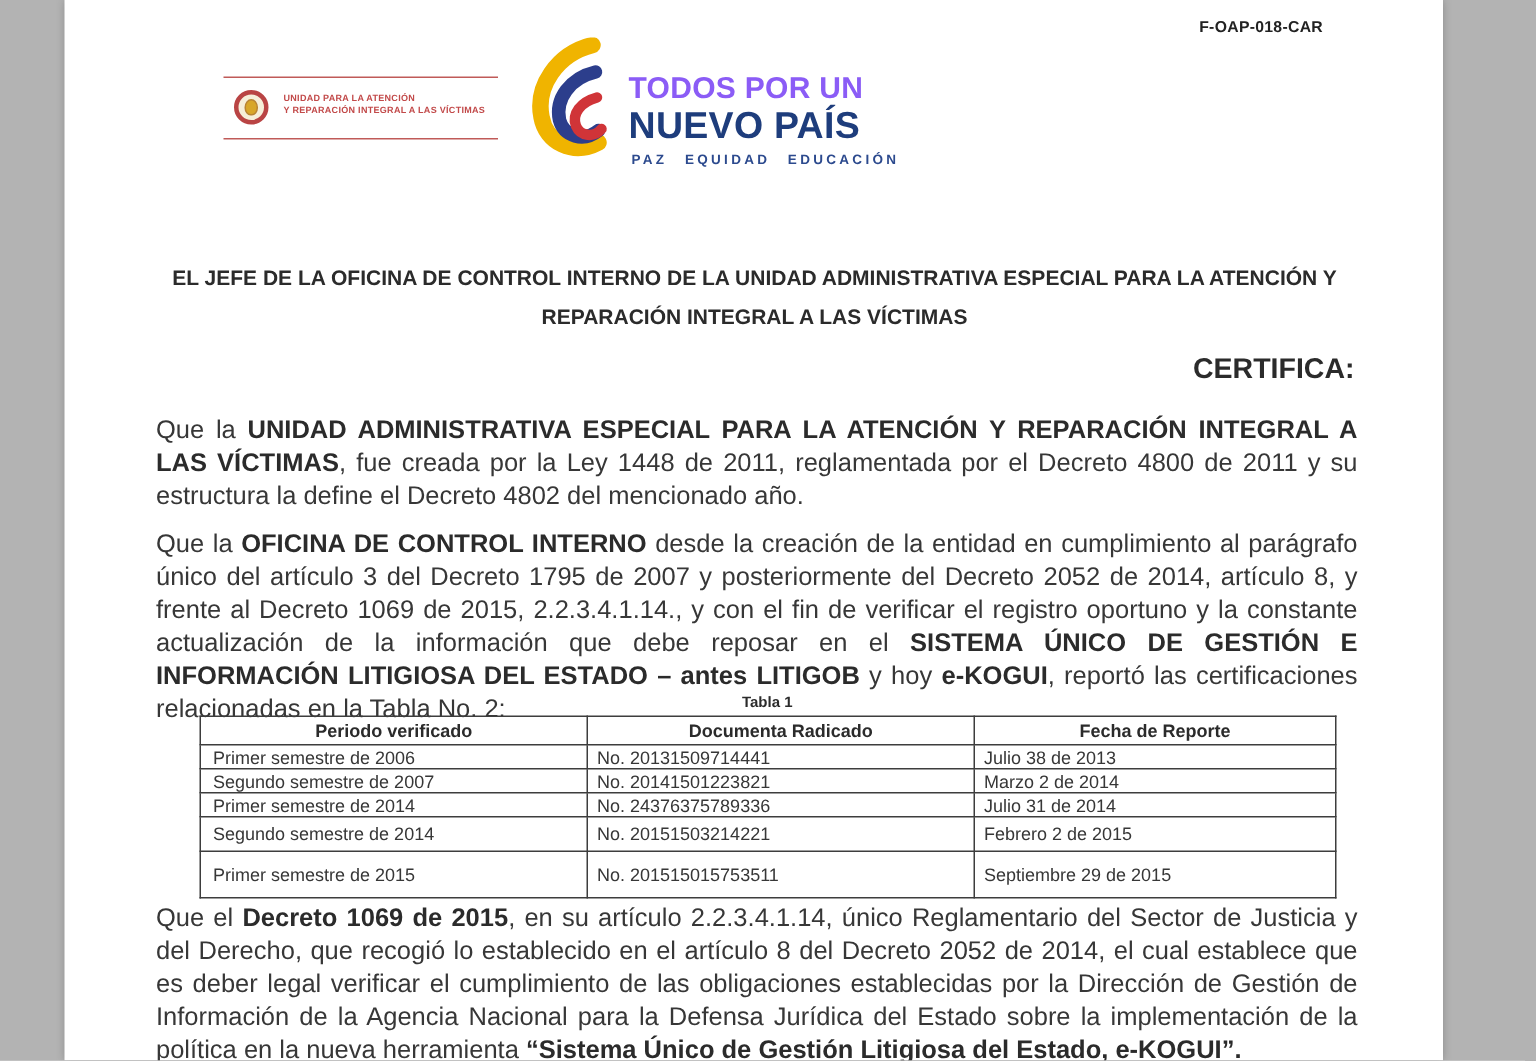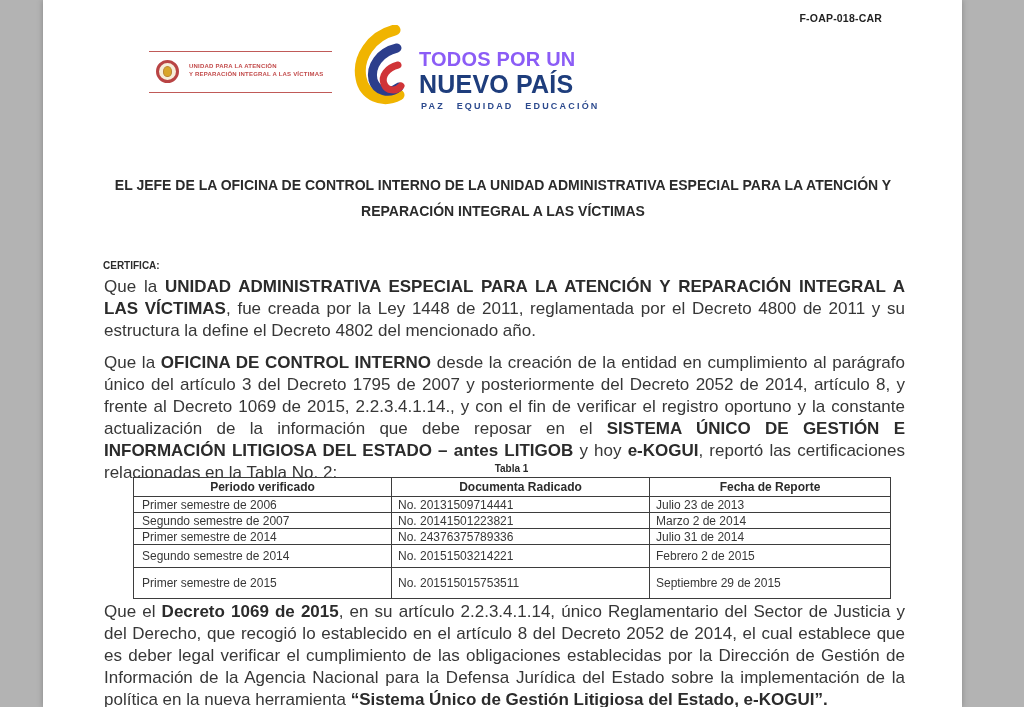--- a/index.html
+++ b/index.html
@@ -103,25 +103,24 @@
     text-align: center;
     font-size: 14px;
     font-weight: bold;
     line-height: 26px;
     color: #2b2b2b;
   }
   .certifica {
     position: absolute;
     left: 60px; top: 236px;
     width: 800px;
-    text-align: left;
-    font-size: 10px;
-    font-weight: bold;
-    color: #2b2b2b;
-    margin-top: 24px;
+    text-align: right;
+    font-size: 19px;
+    font-weight: bold;
+    color: #2b2b2b;
   }
   .para {
     position: absolute;
     left: 61px;
     width: 801px;
     font-size: 17px;
     line-height: 22px;
     text-align: justify;
     color: #373737;
   }
@@ -219,21 +218,21 @@
         <tr>
           <th>Periodo verificado</th>
           <th>Documenta Radicado</th>
           <th>Fecha de Reporte</th>
         </tr>
       </thead>
       <tbody>
         <tr class="r0">
           <td class="c0">Primer semestre de 2006</td>
           <td class="c1">No. 20131509714441</td>
-          <td class="c2">Julio 23 de 2013</td>
+          <td class="c2">Julio 38 de 2013</td>
         </tr>
         <tr class="r1">
           <td class="c0">Segundo semestre de 2007</td>
           <td class="c1">No. 20141501223821</td>
           <td class="c2">Marzo 2 de 2014</td>
         </tr>
         <tr class="r2">
           <td class="c0">Primer semestre de 2014</td>
           <td class="c1">No. 24376375789336</td>
           <td class="c2">Julio 31 de 2014</td>

